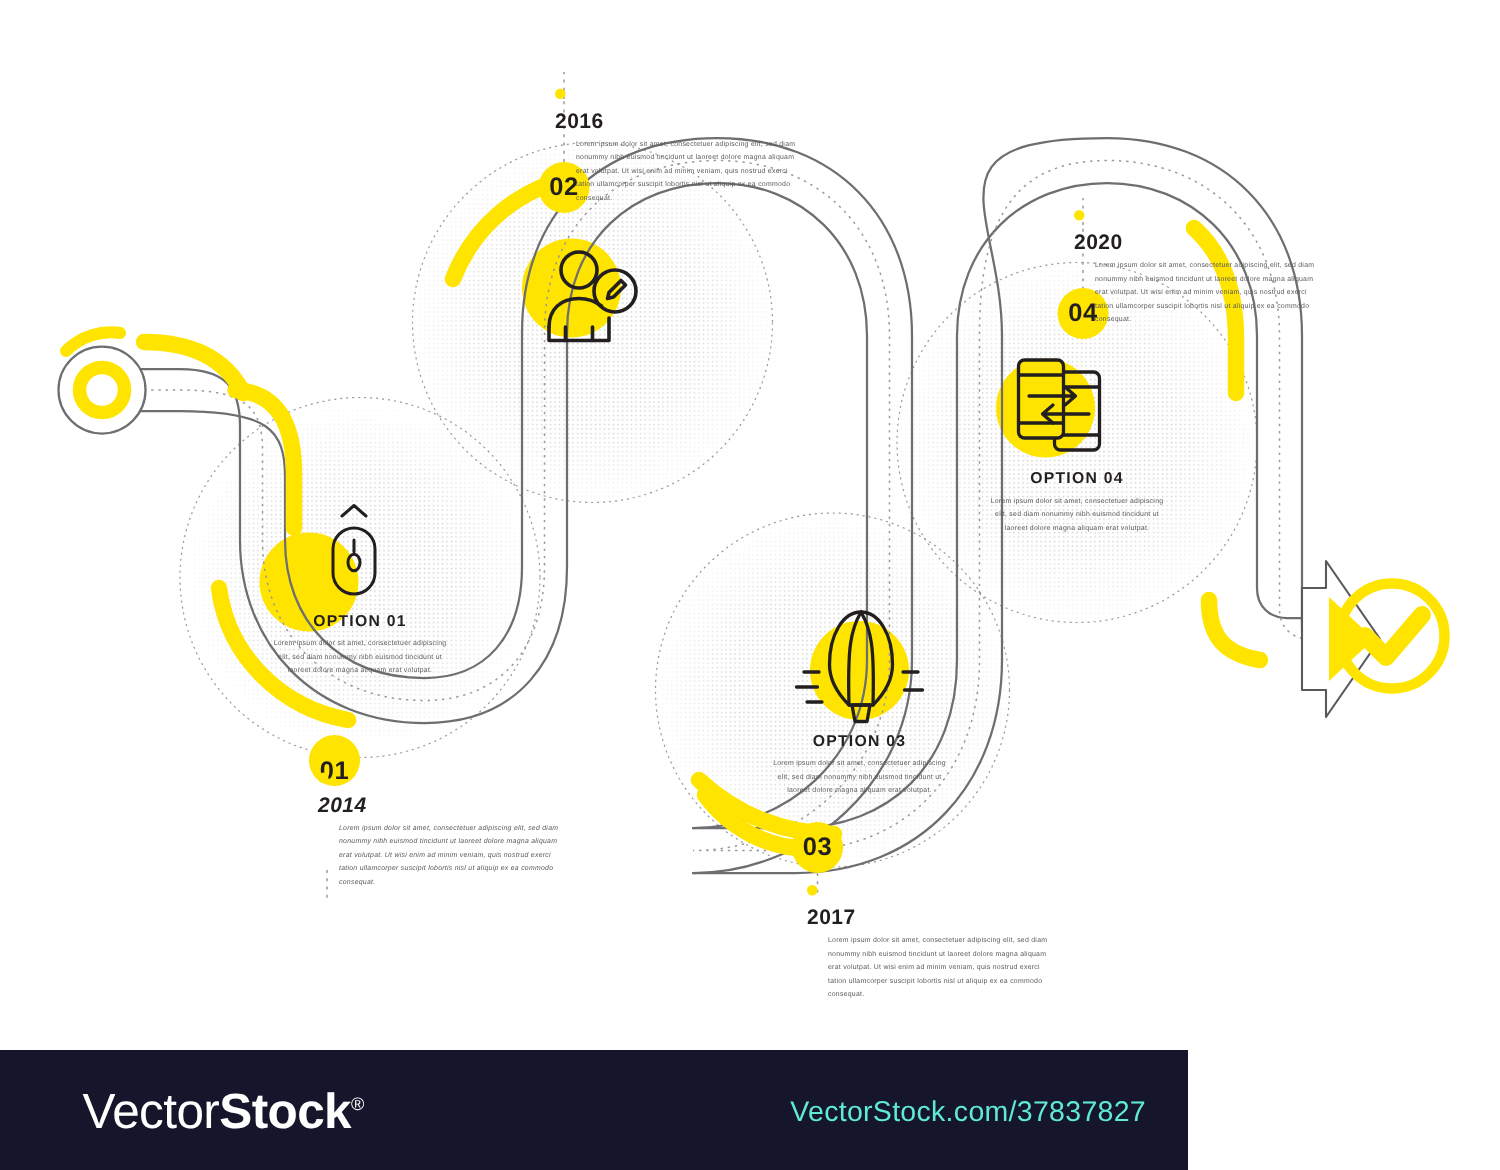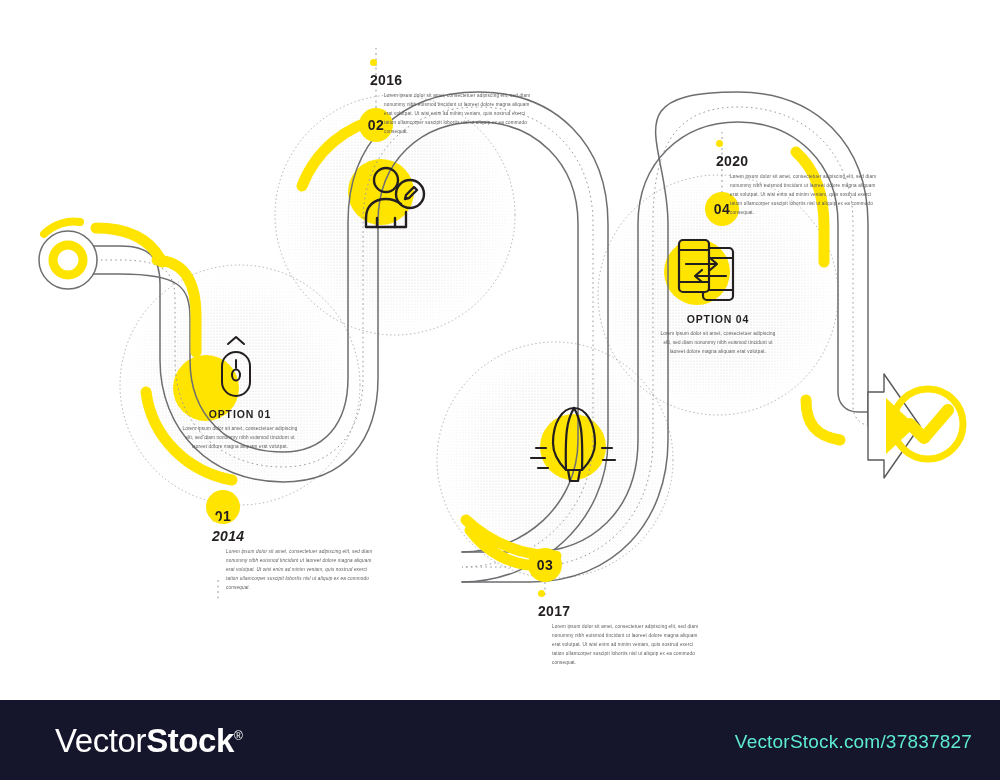--- a/index.html
+++ b/index.html
@@ -21,24 +21,24 @@
 
   
   .opt-card{position:absolute;width:150px;text-align:center;}
   .opt-icon{height:62px;display:flex;align-items:flex-end;justify-content:center;}
   .opt-title{font-size:10.5px;font-weight:bold;color:#231f20;letter-spacing:.85px;margin-top:6px;}
   .opt-body{margin-top:4px;font-size:4.6px;line-height:2.0;color:#58595b;letter-spacing:.18px;padding:0 16px;}
 
   
   .step-badge{position:absolute;width:34px;height:34px;border-radius:50%;background:#ffe400;
     display:flex;align-items:center;justify-content:center;
-    font-size:14px;font-weight:bold;color:#231f20;letter-spacing:.4px;}
+    font-size:17px;font-weight:bold;color:#231f20;letter-spacing:.4px;}
 
   
-  #footer{position:absolute;left:0;top:700px;width:1000px;height:80px;background:#15162b;}
+  #footer{position:absolute;left:0;top:700px;width:792px;height:80px;background:#15162b;}
   #wm-logo{position:absolute;left:55px;top:22px;font-size:33px;color:#fff;letter-spacing:-.4px;
            font-family:"Liberation Sans", sans-serif;font-weight:300;}
   #wm-logo b{font-weight:700;}
   #wm-logo sup{font-size:12px;vertical-align:super;font-weight:300;}
   #wm-url{position:absolute;right:28px;top:31px;font-size:19px;color:#5eead4;letter-spacing:.2px;}
 </style>
 </head>
 <body>
 
 <div id="stage">
@@ -254,20 +254,25 @@
     <span>04</span>
   </div>
 
   <div class="opt-card" style="left:165px;top:340px;">
     <div class="opt-icon"></div>
     <div class="opt-title">OPTION 01</div>
     <div class="opt-body">Lorem ipsum dolor sit amet, consectetuer adipiscing elit, sed diam nonummy nibh euismod tincidunt ut laoreet dolore magna aliquam erat volutpat.</div>
   </div>
 
 
+  <div class="opt-card" style="left:498px;top:420px;">
+    <div class="opt-icon"></div>
+    <div class="opt-title">OPTION 03</div>
+    <div class="opt-body">Lorem ipsum dolor sit amet, consectetuer adipiscing elit, sed diam nonummy nibh euismod tincidunt ut laoreet dolore magna aliquam erat volutpat.</div>
+  </div>
 
   <div class="opt-card" style="left:643px;top:245px;">
     <div class="opt-icon"></div>
     <div class="opt-title">OPTION 04</div>
     <div class="opt-body">Lorem ipsum dolor sit amet, consectetuer adipiscing elit, sed diam nonummy nibh euismod tincidunt ut laoreet dolore magna aliquam erat volutpat.</div>
   </div>
 
   <div class="year-block" style="left:370px;top:59px;">
     <div class="year-head">
       <span class="year-dot"></span>

